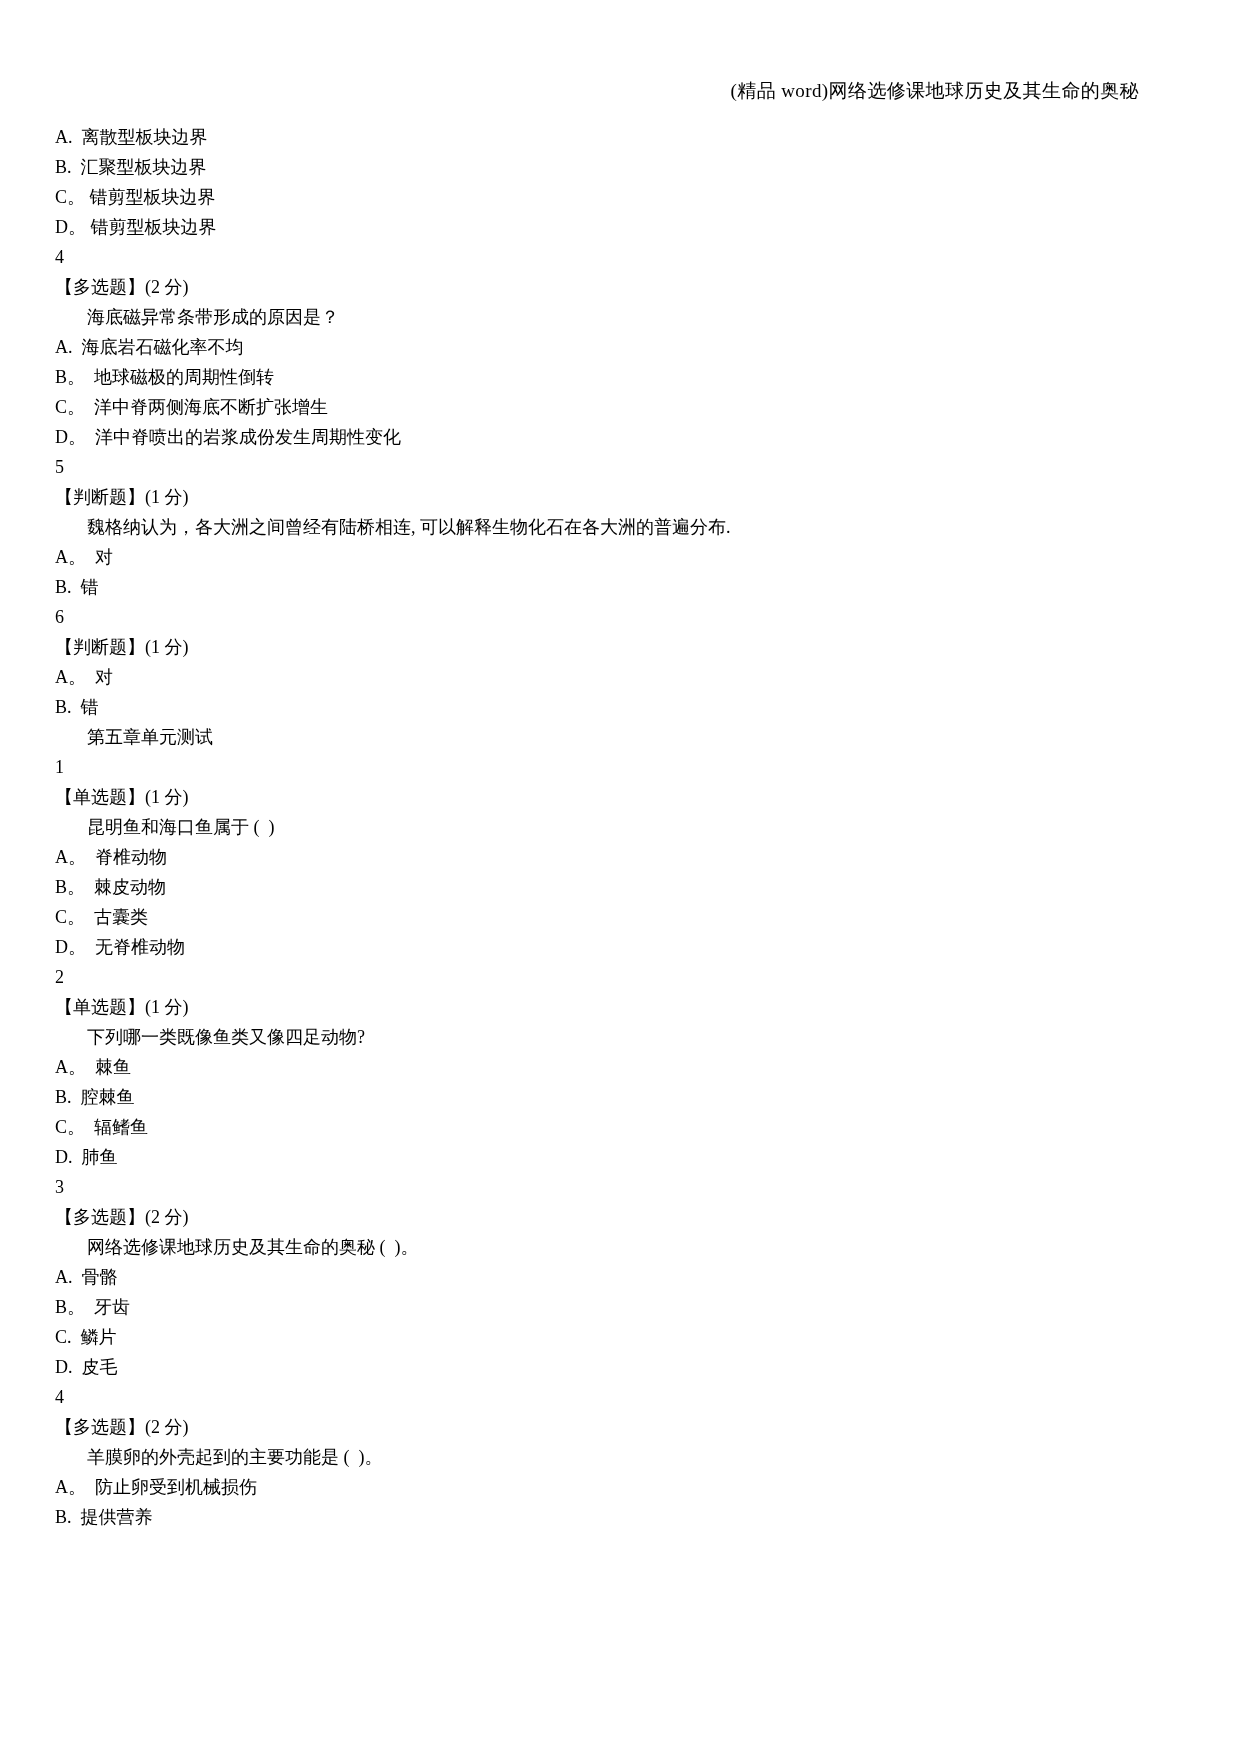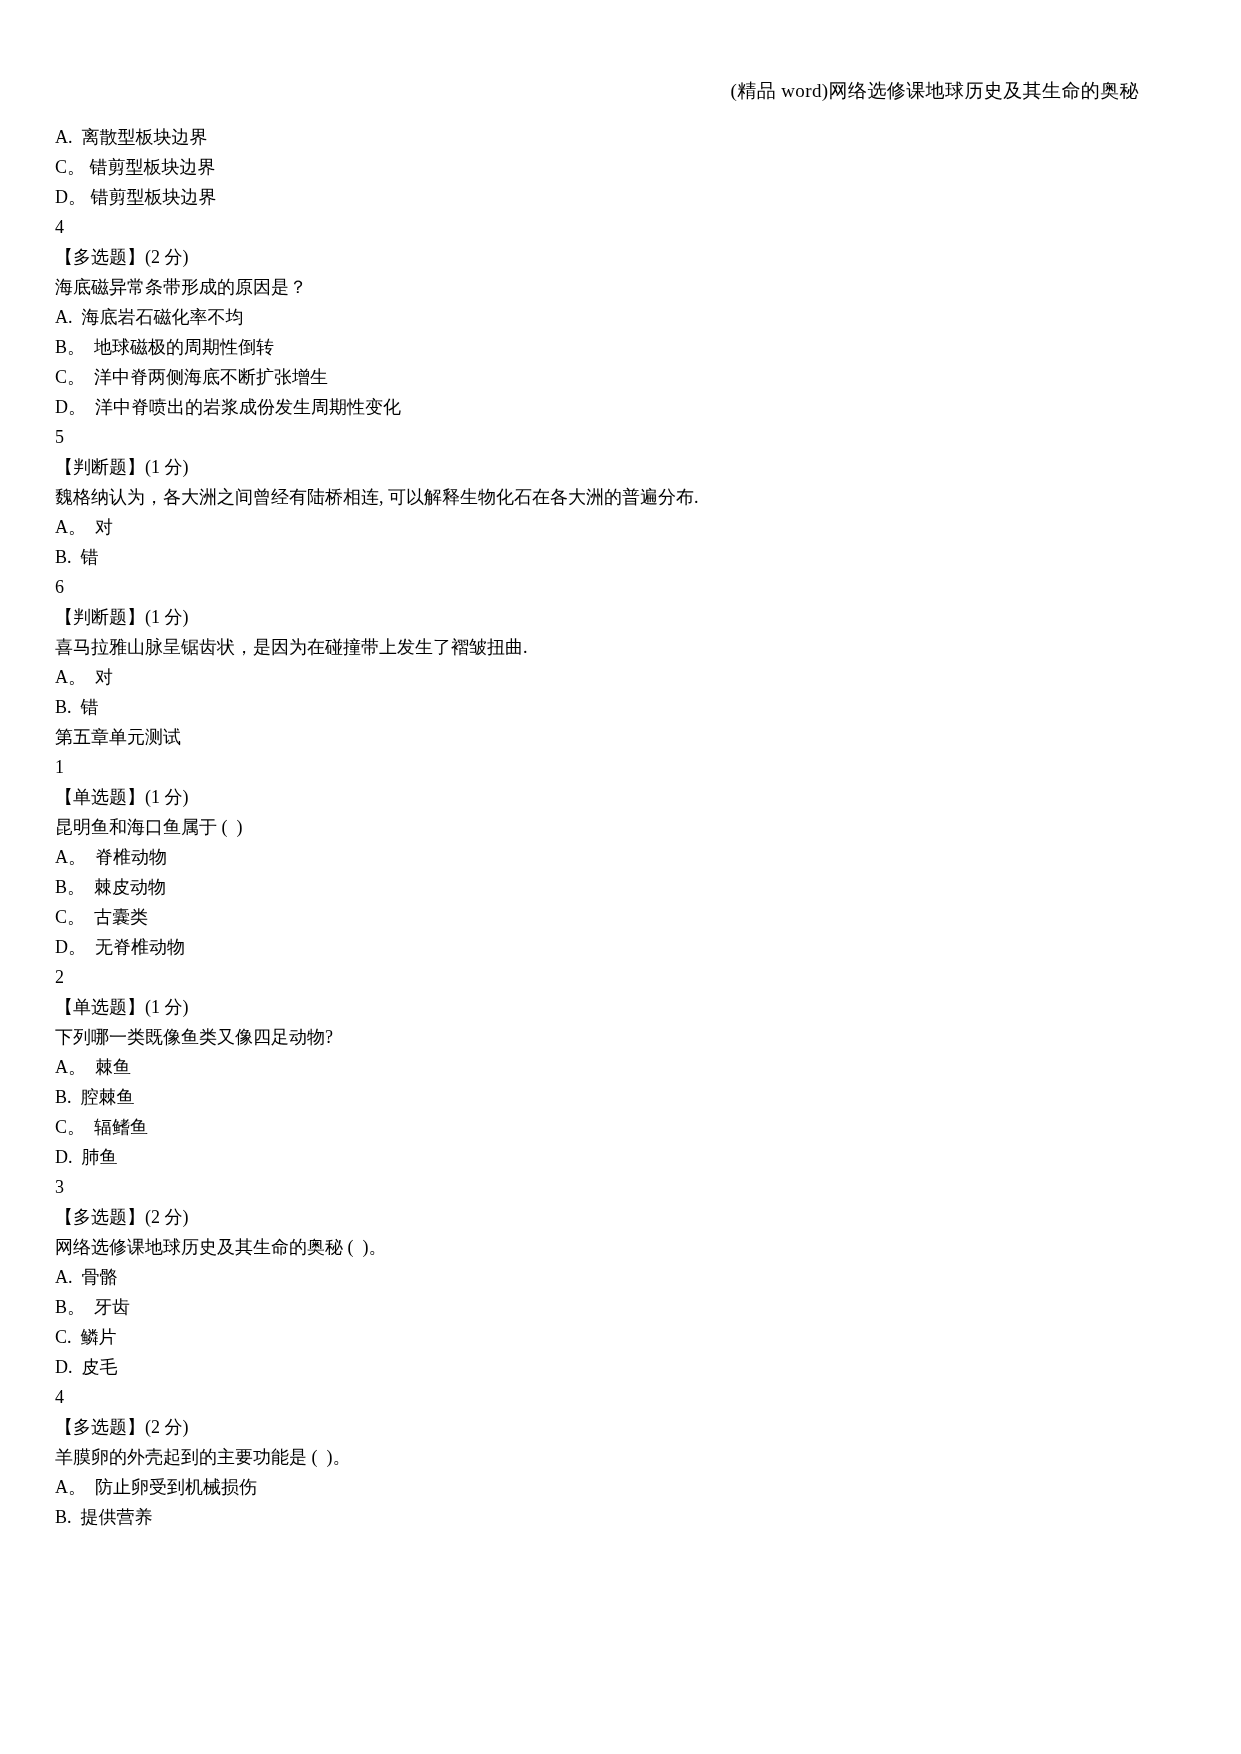--- a/index.html
+++ b/index.html
@@ -46,48 +46,49 @@
     padding-left: 0px;
   }
   .line.num {
     padding-left: 0px;
   }
   .line.qhead {
     padding-left: 0px;
   }
   .line.stem {
     padding-left: 0px;
+    margin-left: 32px;
   }
 </style>
 </head>
 <body>
 
 <div class="page">
 
   <div class="header">(精品 word)网络选修课地球历史及其生命的奥秘</div>
 
   <div class="body-block" id="body-block">
       <div class="line opt">A.  离散型板块边界</div>
+      <div class="line opt">B.  汇聚型板块边界</div>
       <div class="line opt">C。 错剪型板块边界</div>
       <div class="line opt">D。 错剪型板块边界</div>
       <div class="line num">4</div>
       <div class="line qhead">【多选题】(2 分)</div>
       <div class="line stem">海底磁异常条带形成的原因是？</div>
       <div class="line opt">A.  海底岩石磁化率不均</div>
       <div class="line opt">B。  地球磁极的周期性倒转</div>
       <div class="line opt">C。  洋中脊两侧海底不断扩张增生</div>
       <div class="line opt">D。  洋中脊喷出的岩浆成份发生周期性变化</div>
       <div class="line num">5</div>
       <div class="line qhead">【判断题】(1 分)</div>
       <div class="line stem">魏格纳认为，各大洲之间曾经有陆桥相连, 可以解释生物化石在各大洲的普遍分布.</div>
       <div class="line opt">A。  对</div>
       <div class="line opt">B.  错</div>
       <div class="line num">6</div>
       <div class="line qhead">【判断题】(1 分)</div>
-      <div class="line stem">喜马拉雅山脉呈锯齿状，是因为在碰撞带上发生了褶皱扭曲.</div>
       <div class="line opt">A。  对</div>
       <div class="line opt">B.  错</div>
       <div class="line stem">第五章单元测试</div>
       <div class="line num">1</div>
       <div class="line qhead">【单选题】(1 分)</div>
       <div class="line stem">昆明鱼和海口鱼属于 (  )</div>
       <div class="line opt">A。  脊椎动物</div>
       <div class="line opt">B。  棘皮动物</div>
       <div class="line opt">C。  古囊类</div>
       <div class="line opt">D。  无脊椎动物</div>

